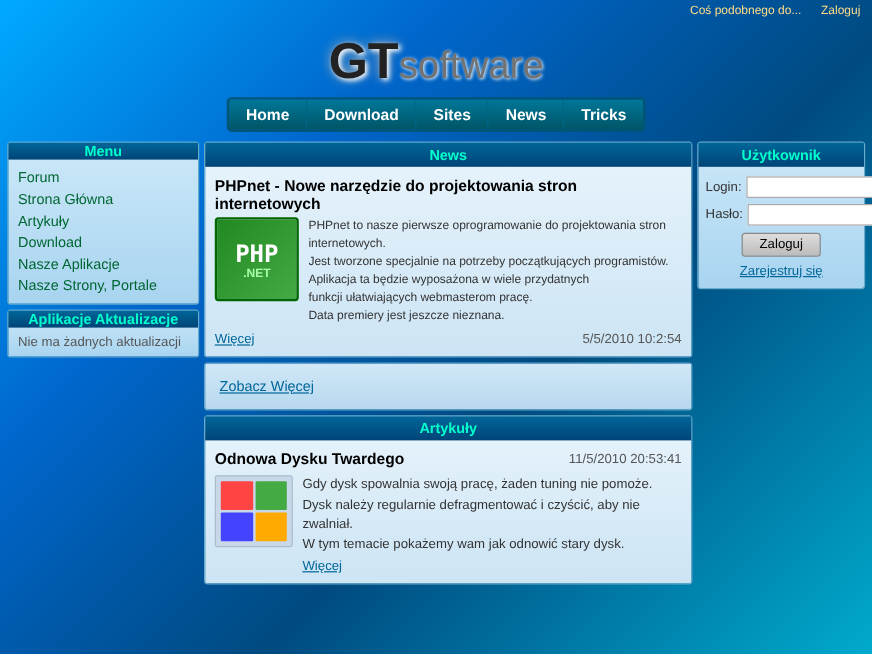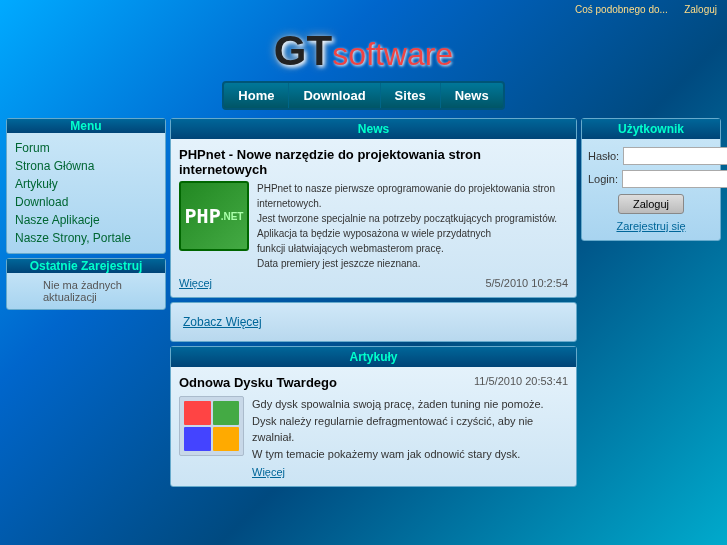--- a/index.html
+++ b/index.html
@@ -29,21 +29,21 @@
     #logo .gt {
       font-size: 42px;
       font-weight: bold;
       color: #222;
       text-shadow: 2px 2px 4px #fff, 0 0 10px #aaa;
       font-family: 'Arial Black', Arial, sans-serif;
     }
     #logo .software {
       font-size: 32px;
       font-weight: normal;
-      color: #ef4444;
+      color: #737373;
       text-shadow: 1px 1px 3px #fff;
     }
 
     
     #nav {
       text-align: center;
       margin-bottom: 8px;
     }
     #nav-bar {
       display: inline-flex;
@@ -104,21 +104,20 @@
       text-decoration: none;
       padding: 2px 0;
       font-size: 12px;
       cursor: pointer;
     }
 
     .updates-text {
       color: #555;
       font-size: 11px;
       padding: 6px 8px;
-      margin-left: 28px;
     }
 
     
     #center-content {
       flex: 1;
       display: flex;
       flex-direction: column;
       gap: 4px;
     }
 
@@ -152,21 +151,21 @@
       margin-bottom: 6px;
     }
     .news-img-placeholder {
       width: 70px;
       height: 70px;
       flex-shrink: 0;
       background: linear-gradient(135deg, #228822, #44aa44);
       border: 2px solid #006600;
       border-radius: 3px;
       display: flex;
-      flex-direction: row;
+      flex-direction: column;
       align-items: center;
       justify-content: center;
       color: #fff;
       font-weight: bold;
       font-size: 18px;
       position: relative;
     }
     .news-img-placeholder .php-text {
       font-size: 20px;
       color: #fff;
@@ -198,20 +197,21 @@
       color: #006699;
       cursor: pointer;
       text-decoration: underline;
       font-size: 12px;
     }
 
     
     .article-item-header {
       display: flex;
       justify-content: space-between;
+      align-items: center;
       margin-bottom: 6px;
     }
     .article-title { font-weight: bold; color: #000; font-size: 13px; }
     .article-date { color: #555; font-size: 11px; }
     .article-body { display: flex; gap: 8px; }
     .article-text { font-size: 11px; color: #333; line-height: 1.5; }
     .article-more { color: #006699; cursor: pointer; text-decoration: underline; margin-top: 4px; display: block; font-size: 11px; }
 
     
     #right-sidebar {
@@ -305,39 +305,40 @@
 <div id="logo">
   <span class="gt">GT</span><span class="software">software</span>
 </div>
 
 <div id="nav">
   <div id="nav-bar">
     <a>Home</a>
     <a>Download</a>
     <a>Sites</a>
     <a>News</a>
+    <a>Tricks</a>
   </div>
 </div>
 
 <div id="main-layout">
 
   <div id="left-sidebar">
     <div class="sidebar-box">
       <div class="sidebar-box-title">Menu</div>
       <div class="sidebar-box-content">
         <a class="sidebar-link">Forum</a>
         <a class="sidebar-link">Strona Główna</a>
         <a class="sidebar-link">Artykuły</a>
         <a class="sidebar-link">Download</a>
         <a class="sidebar-link">Nasze Aplikacje</a>
         <a class="sidebar-link">Nasze Strony, Portale</a>
       </div>
     </div>
     <div class="sidebar-box">
-      <div class="sidebar-box-title">Ostatnie Zarejestruj</div>
+      <div class="sidebar-box-title">Aplikacje Aktualizacje</div>
       <div class="updates-text">Nie ma żadnych aktualizacji</div>
     </div>
   </div>
 
   <div id="center-content">
 
     <div class="content-section">
       <div class="content-section-title">News</div>
       <div class="content-section-body">
         <div class="news-item-title">PHPnet - Nowe narzędzie do projektowania stron internetowych</div>
@@ -391,26 +392,26 @@
       </div>
     </div>
 
   </div>
 
   <div id="right-sidebar">
     <div class="user-box">
       <div class="user-box-title">Użytkownik</div>
       <div class="user-box-content">
         <div class="user-field-row">
+          <span class="user-field-label">Login:</span>
+          <input class="user-field-input" type="text" style="">
+        </div>
+        <div class="user-field-row">
           <span class="user-field-label">Hasło:</span>
           <input class="user-field-input" type="password" style="">
-        </div>
-        <div class="user-field-row">
-          <span class="user-field-label">Login:</span>
-          <input class="user-field-input" type="text" style="">
         </div>
         <button class="login-btn">Zaloguj</button>
         <a class="register-link">Zarejestruj się</a>
       </div>
     </div>
   </div>
 
 </div>
 
 </body></html>

